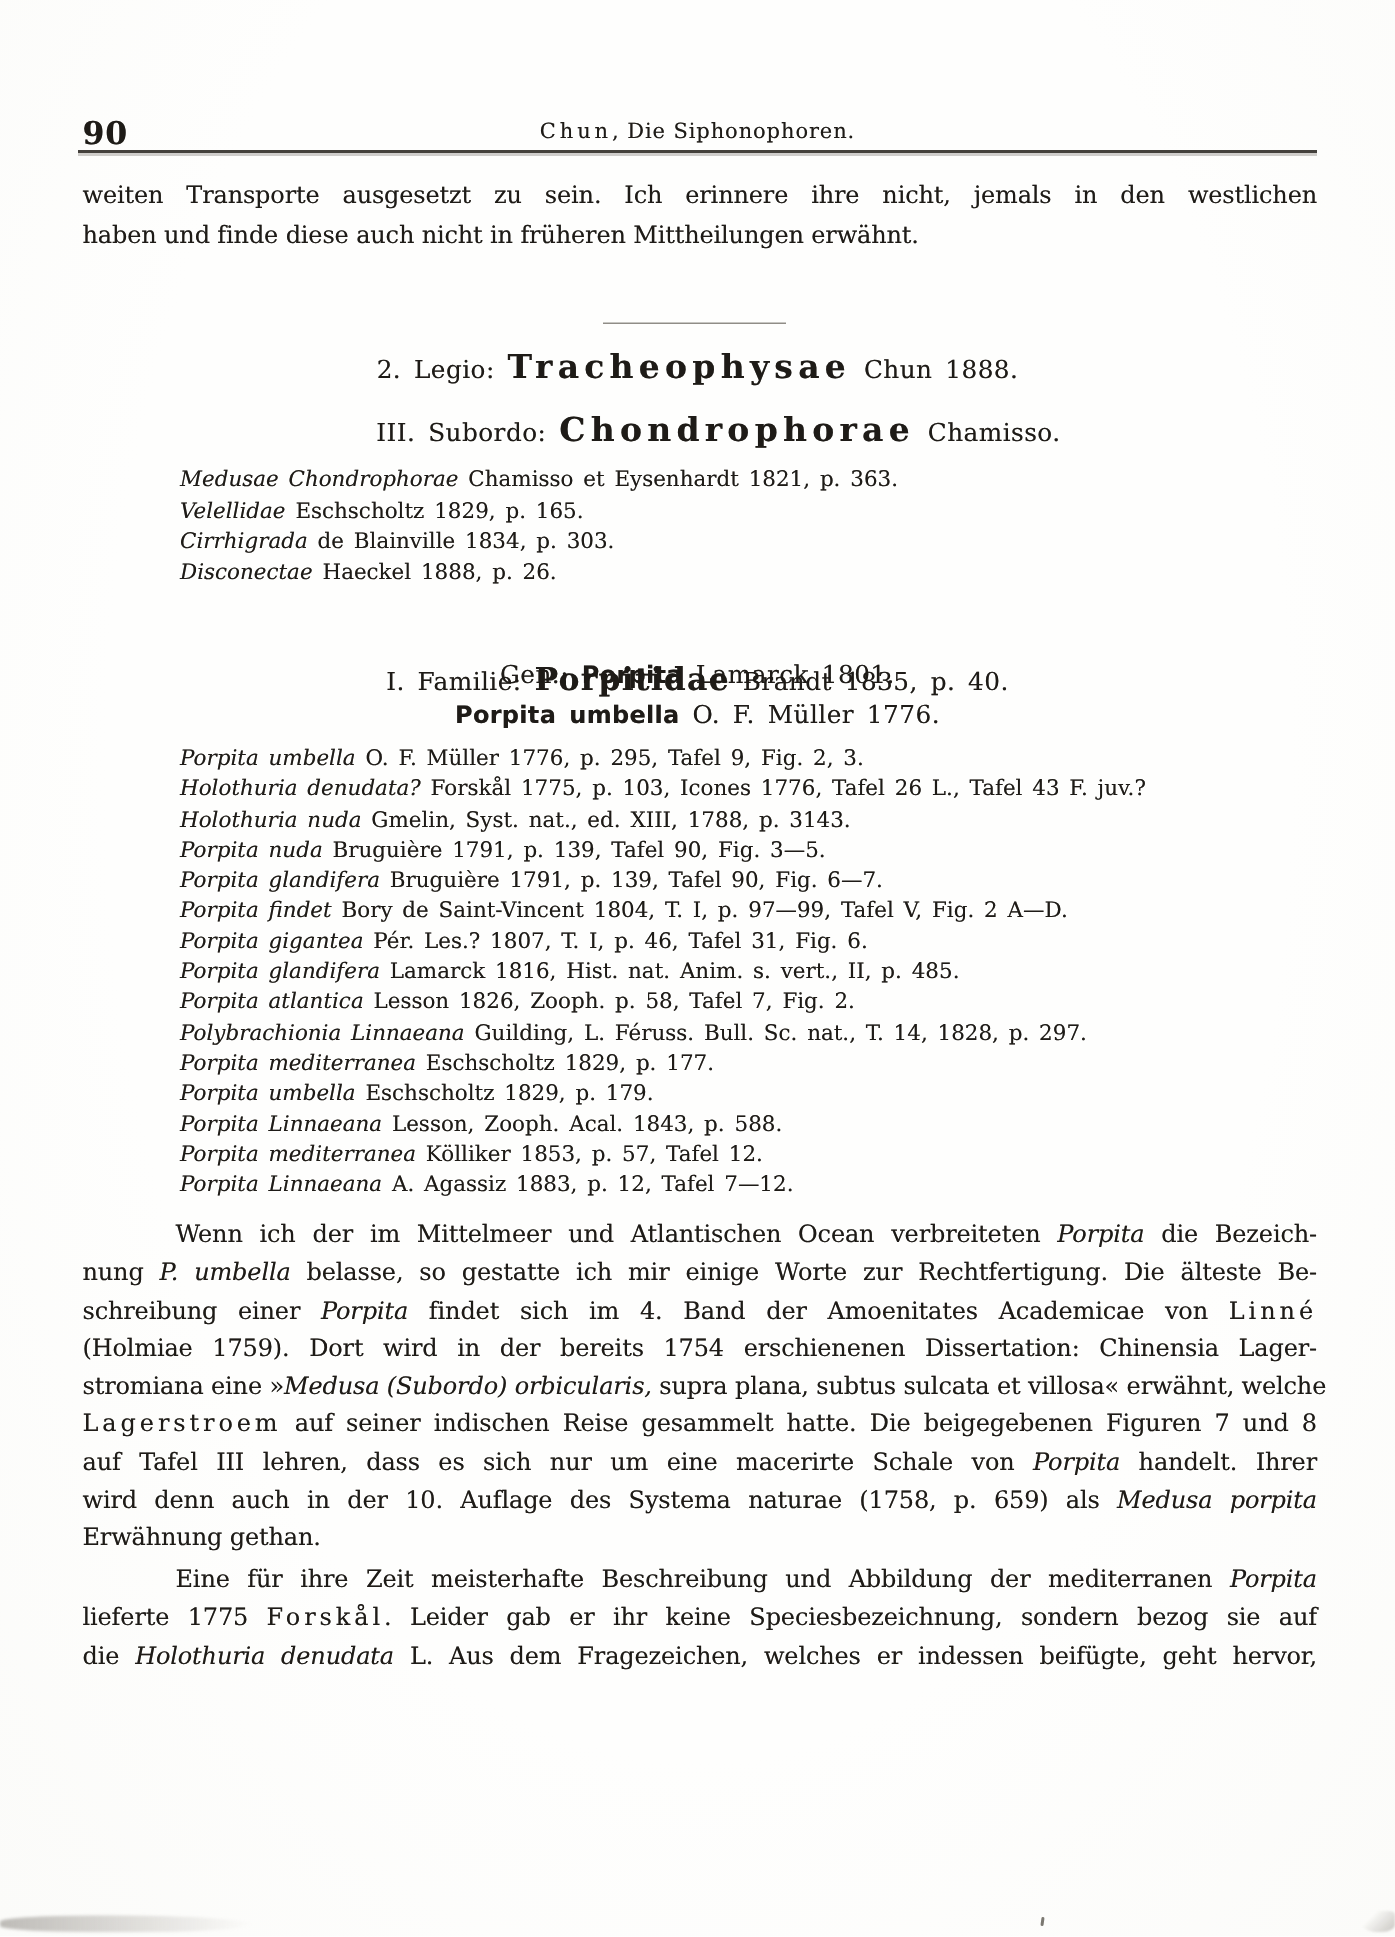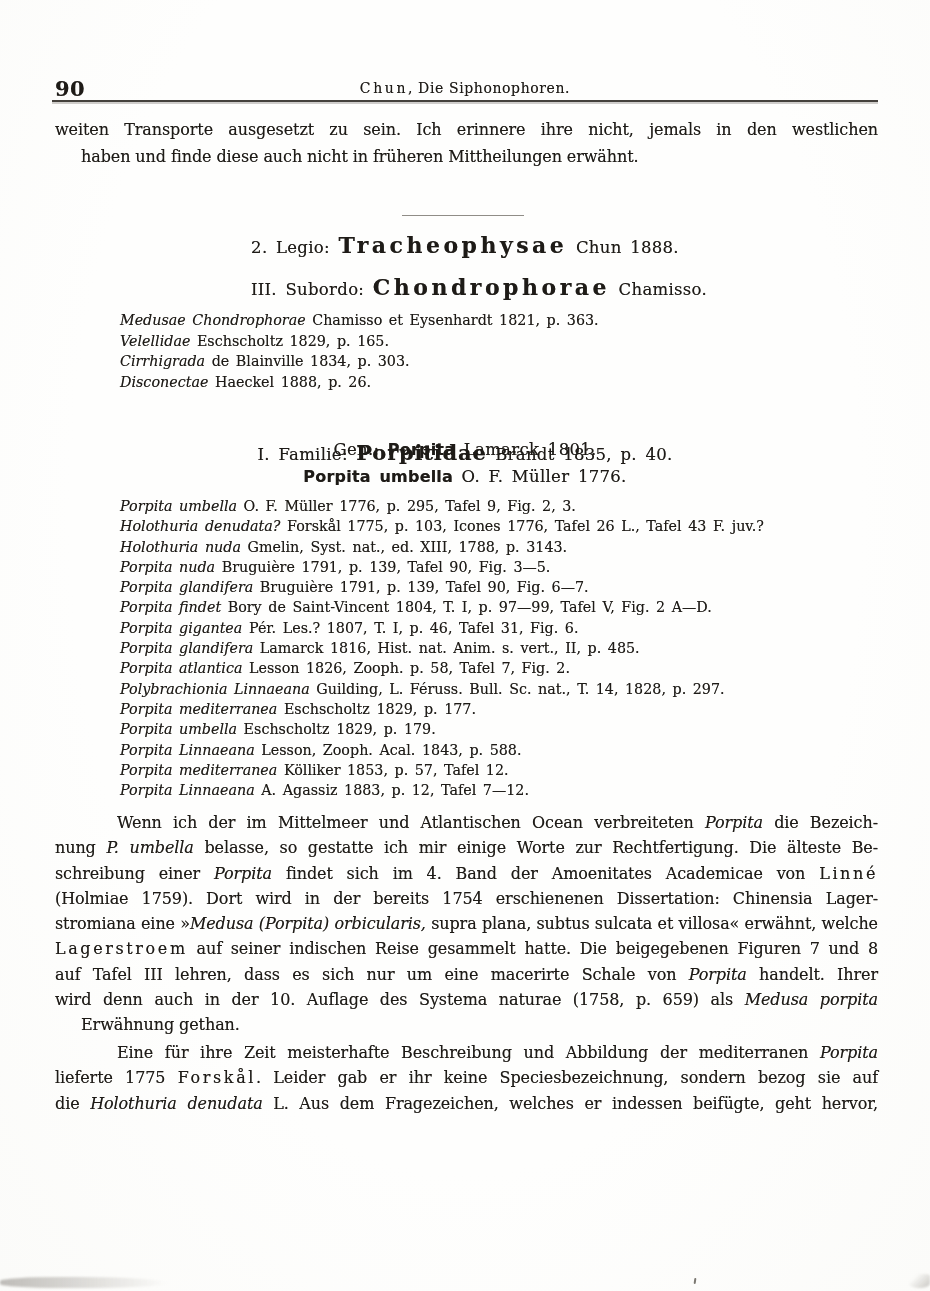--- a/index.html
+++ b/index.html
@@ -42,21 +42,21 @@
   .para2 { top: 810px; }
   .para3 { top: 1040px; }
   .para1 .bline { line-height: 27px; }
   .bline {
     line-height: 25.3px;
     text-align: justify;
     text-align-last: justify;
     text-justify: inter-word;
     white-space: nowrap;
   }
-  .bline.end { text-align-last: left; margin-left: 26px; }
+  .bline.end { text-align-last: left; }
   .bline.ind::before { content: ""; display: inline-block; width: 62px; }
 
   
   .heading {
     position: absolute; left: 0; right: 0; margin: 0;
     text-align: center; font-size: 16.5px; font-weight: normal;
     letter-spacing: 0.3px; word-spacing: 3px;
   }
   .h-legio   { top: 232px; }
   .h-subordo { top: 274px; padding-left: 28px; }
@@ -151,21 +151,21 @@
       <div class="sline"><span class="it">Porpita Linnaeana</span><span> Lesson, Zooph. Acal. 1843, p. 588.</span></div>
       <div class="sline"><span class="it">Porpita mediterranea</span><span> Kölliker 1853, p. 57, Tafel 12.</span></div>
       <div class="sline"><span class="it">Porpita Linnaeana</span><span> A. Agassiz 1883, p. 12, Tafel 7—12.</span></div>
     </section>
 
   <section class="para para2">
       <div class="bline ind"><span>Wenn ich der im Mittelmeer und Atlantischen Ocean verbreiteten </span><span class="it">Porpita</span><span> die Bezeich-</span></div>
       <div class="bline"><span>nung </span><span class="it">P. umbella</span><span> belasse, so gestatte ich mir einige Worte zur Rechtfertigung. Die älteste Be-</span></div>
       <div class="bline"><span>schreibung einer </span><span class="it">Porpita</span><span> findet sich im 4. Band der Amoenitates Academicae von </span><span class="gsp">Linné</span></div>
       <div class="bline"><span>(Holmiae 1759). Dort wird in der bereits 1754 erschienenen Dissertation: Chinensia Lager-</span></div>
-      <div class="bline"><span>stromiana eine »</span><span class="it">Medusa (Porpita) orbicularis,</span><span> supra plana, subtus sulcata et villosa« erwähnt, welche</span></div>
+      <div class="bline"><span>stromiana eine »</span><span class="it">Medusa (Subordo) orbicularis,</span><span> supra plana, subtus sulcata et villosa« erwähnt, welche</span></div>
       <div class="bline"><span class="gsp">Lagerstroem</span><span> auf seiner indischen Reise gesammelt hatte. Die beigegebenen Figuren 7 und 8</span></div>
       <div class="bline"><span>auf Tafel III lehren, dass es sich nur um eine macerirte Schale von </span><span class="it">Porpita</span><span> handelt. Ihrer</span></div>
       <div class="bline"><span>wird denn auch in der 10. Auflage des Systema naturae (1758, p. 659) als </span><span class="it">Medusa porpita</span></div>
       <div class="bline end"><span>Erwähnung gethan.</span></div>
     </section>
 
   <section class="para para3">
       <div class="bline ind"><span>Eine für ihre Zeit meisterhafte Beschreibung und Abbildung der mediterranen </span><span class="it">Porpita</span></div>
       <div class="bline"><span>lieferte 1775 </span><span class="gsp">Forskål</span><span>. Leider gab er ihr keine Speciesbezeichnung, sondern bezog sie auf</span></div>
       <div class="bline"><span>die </span><span class="it">Holothuria denudata</span><span> L. Aus dem Fragezeichen, welches er indessen beifügte, geht hervor,</span></div>

